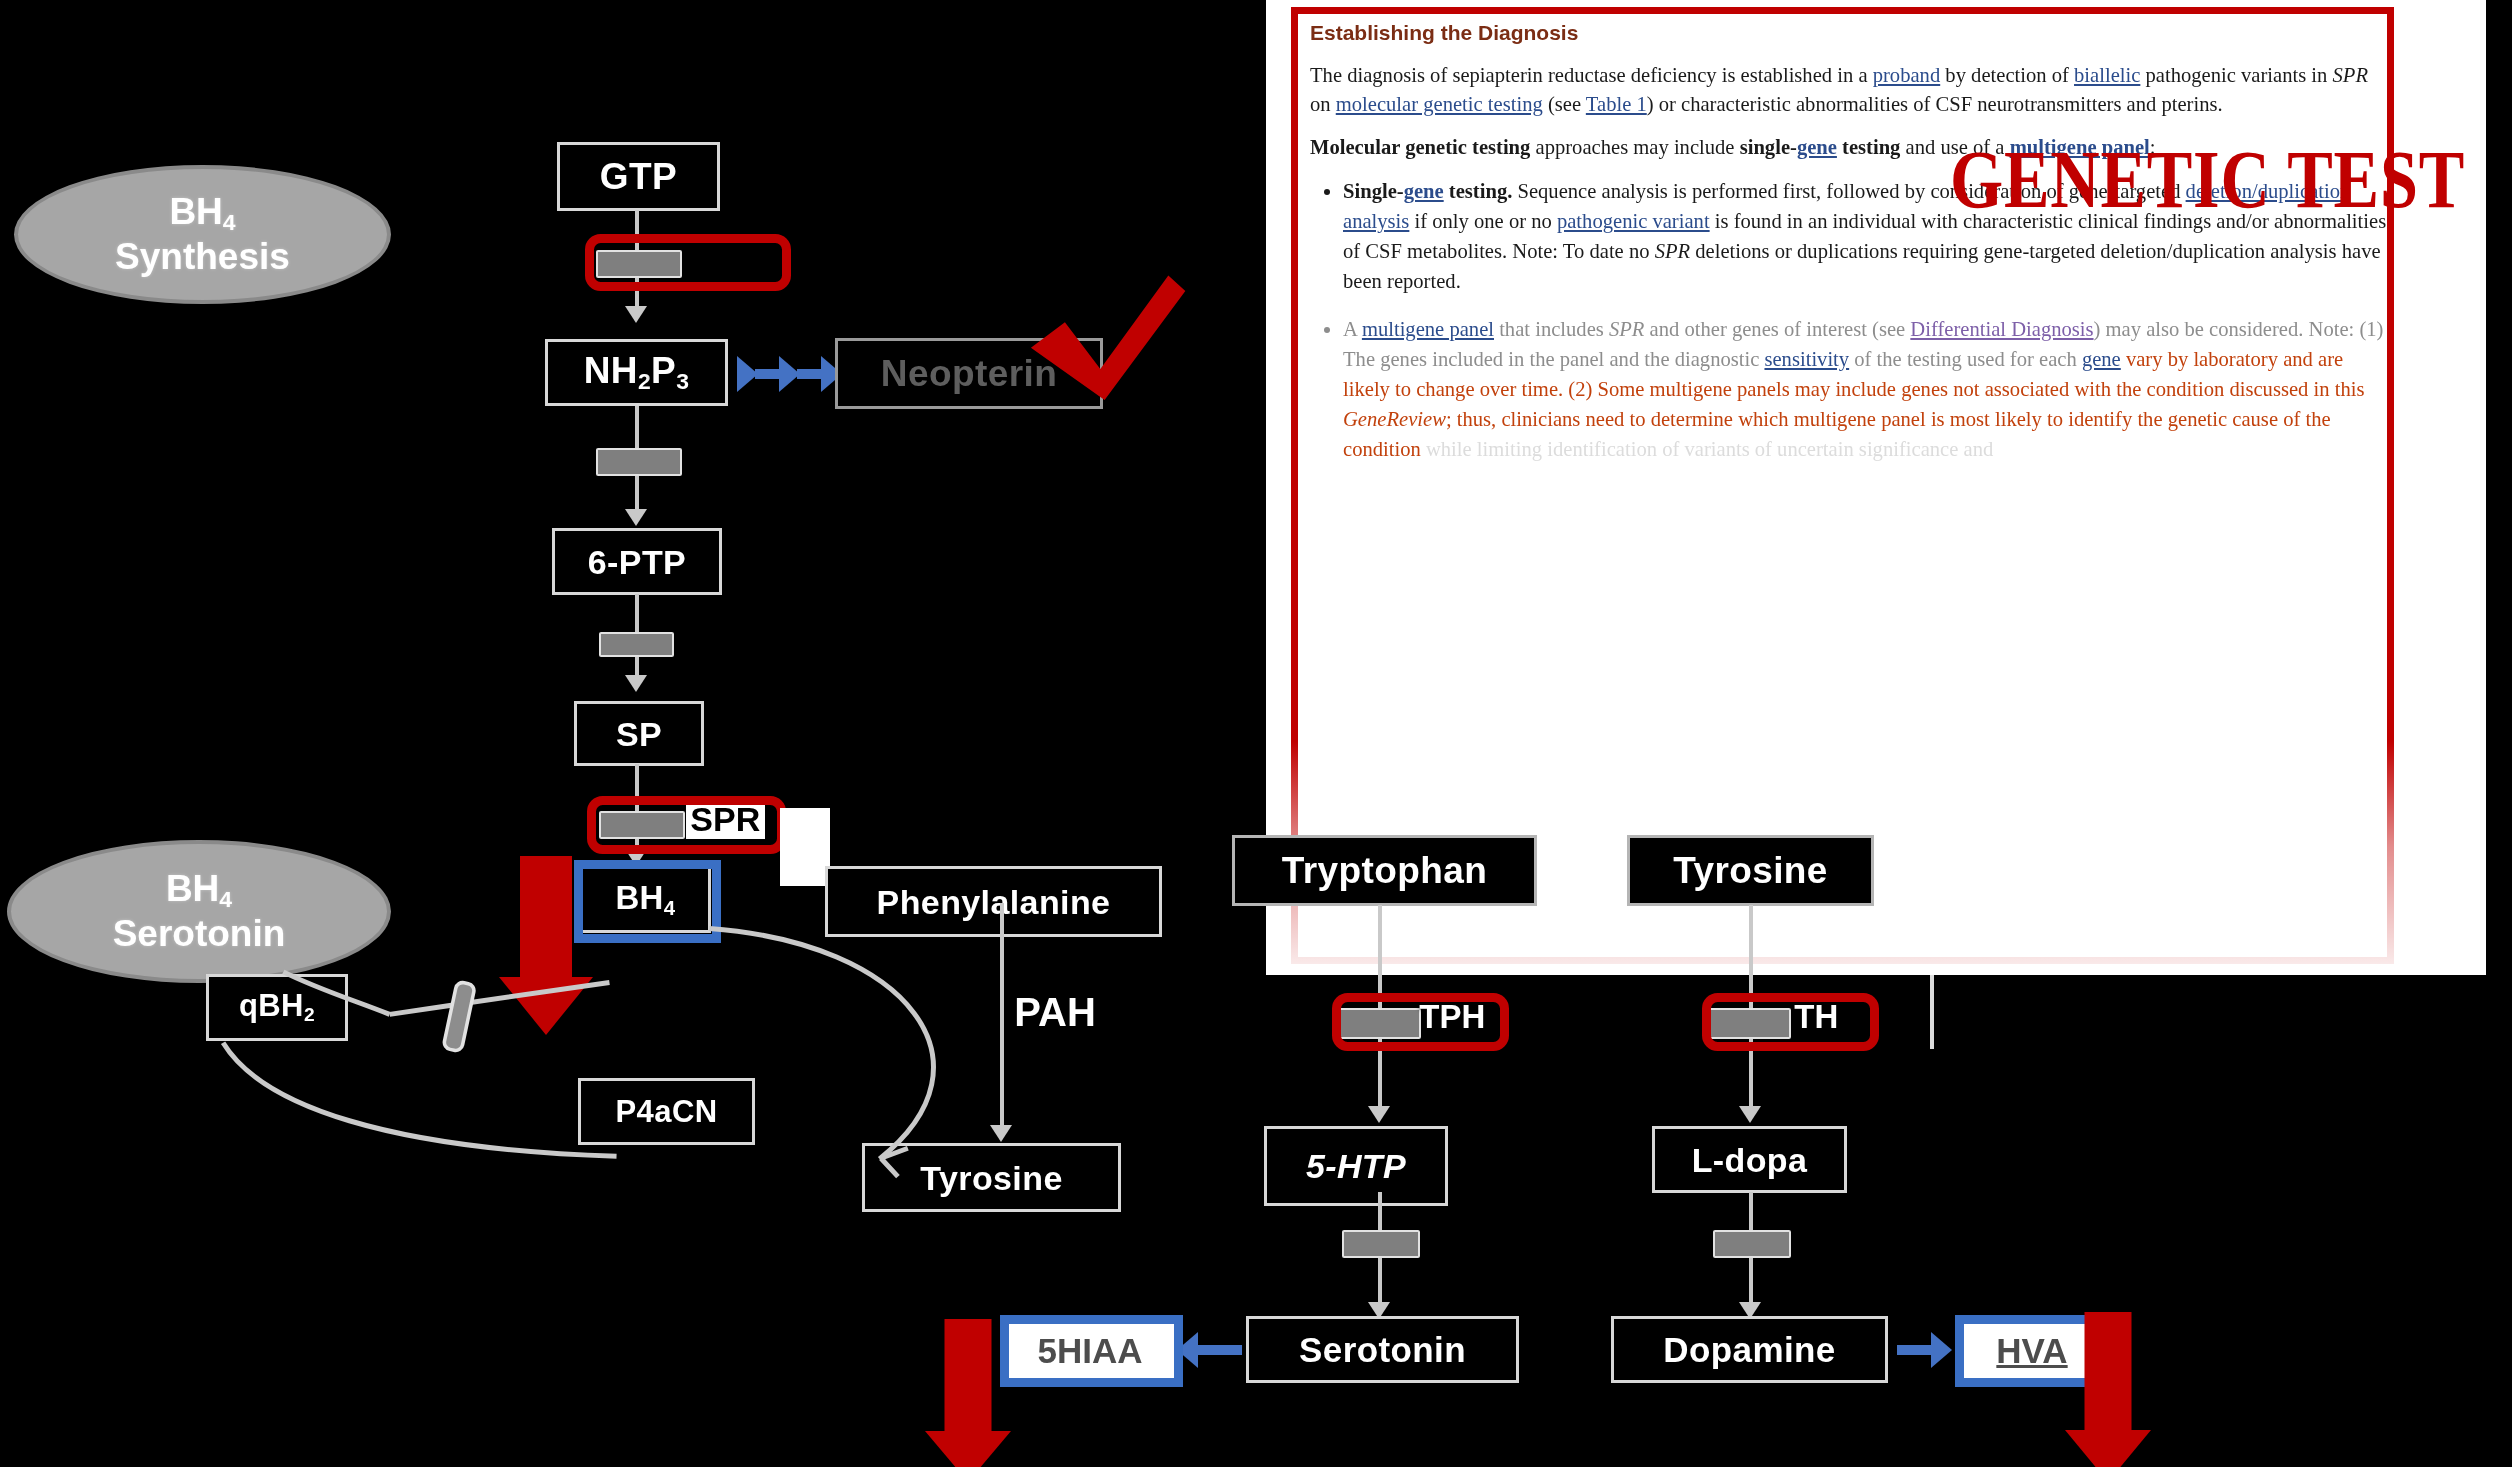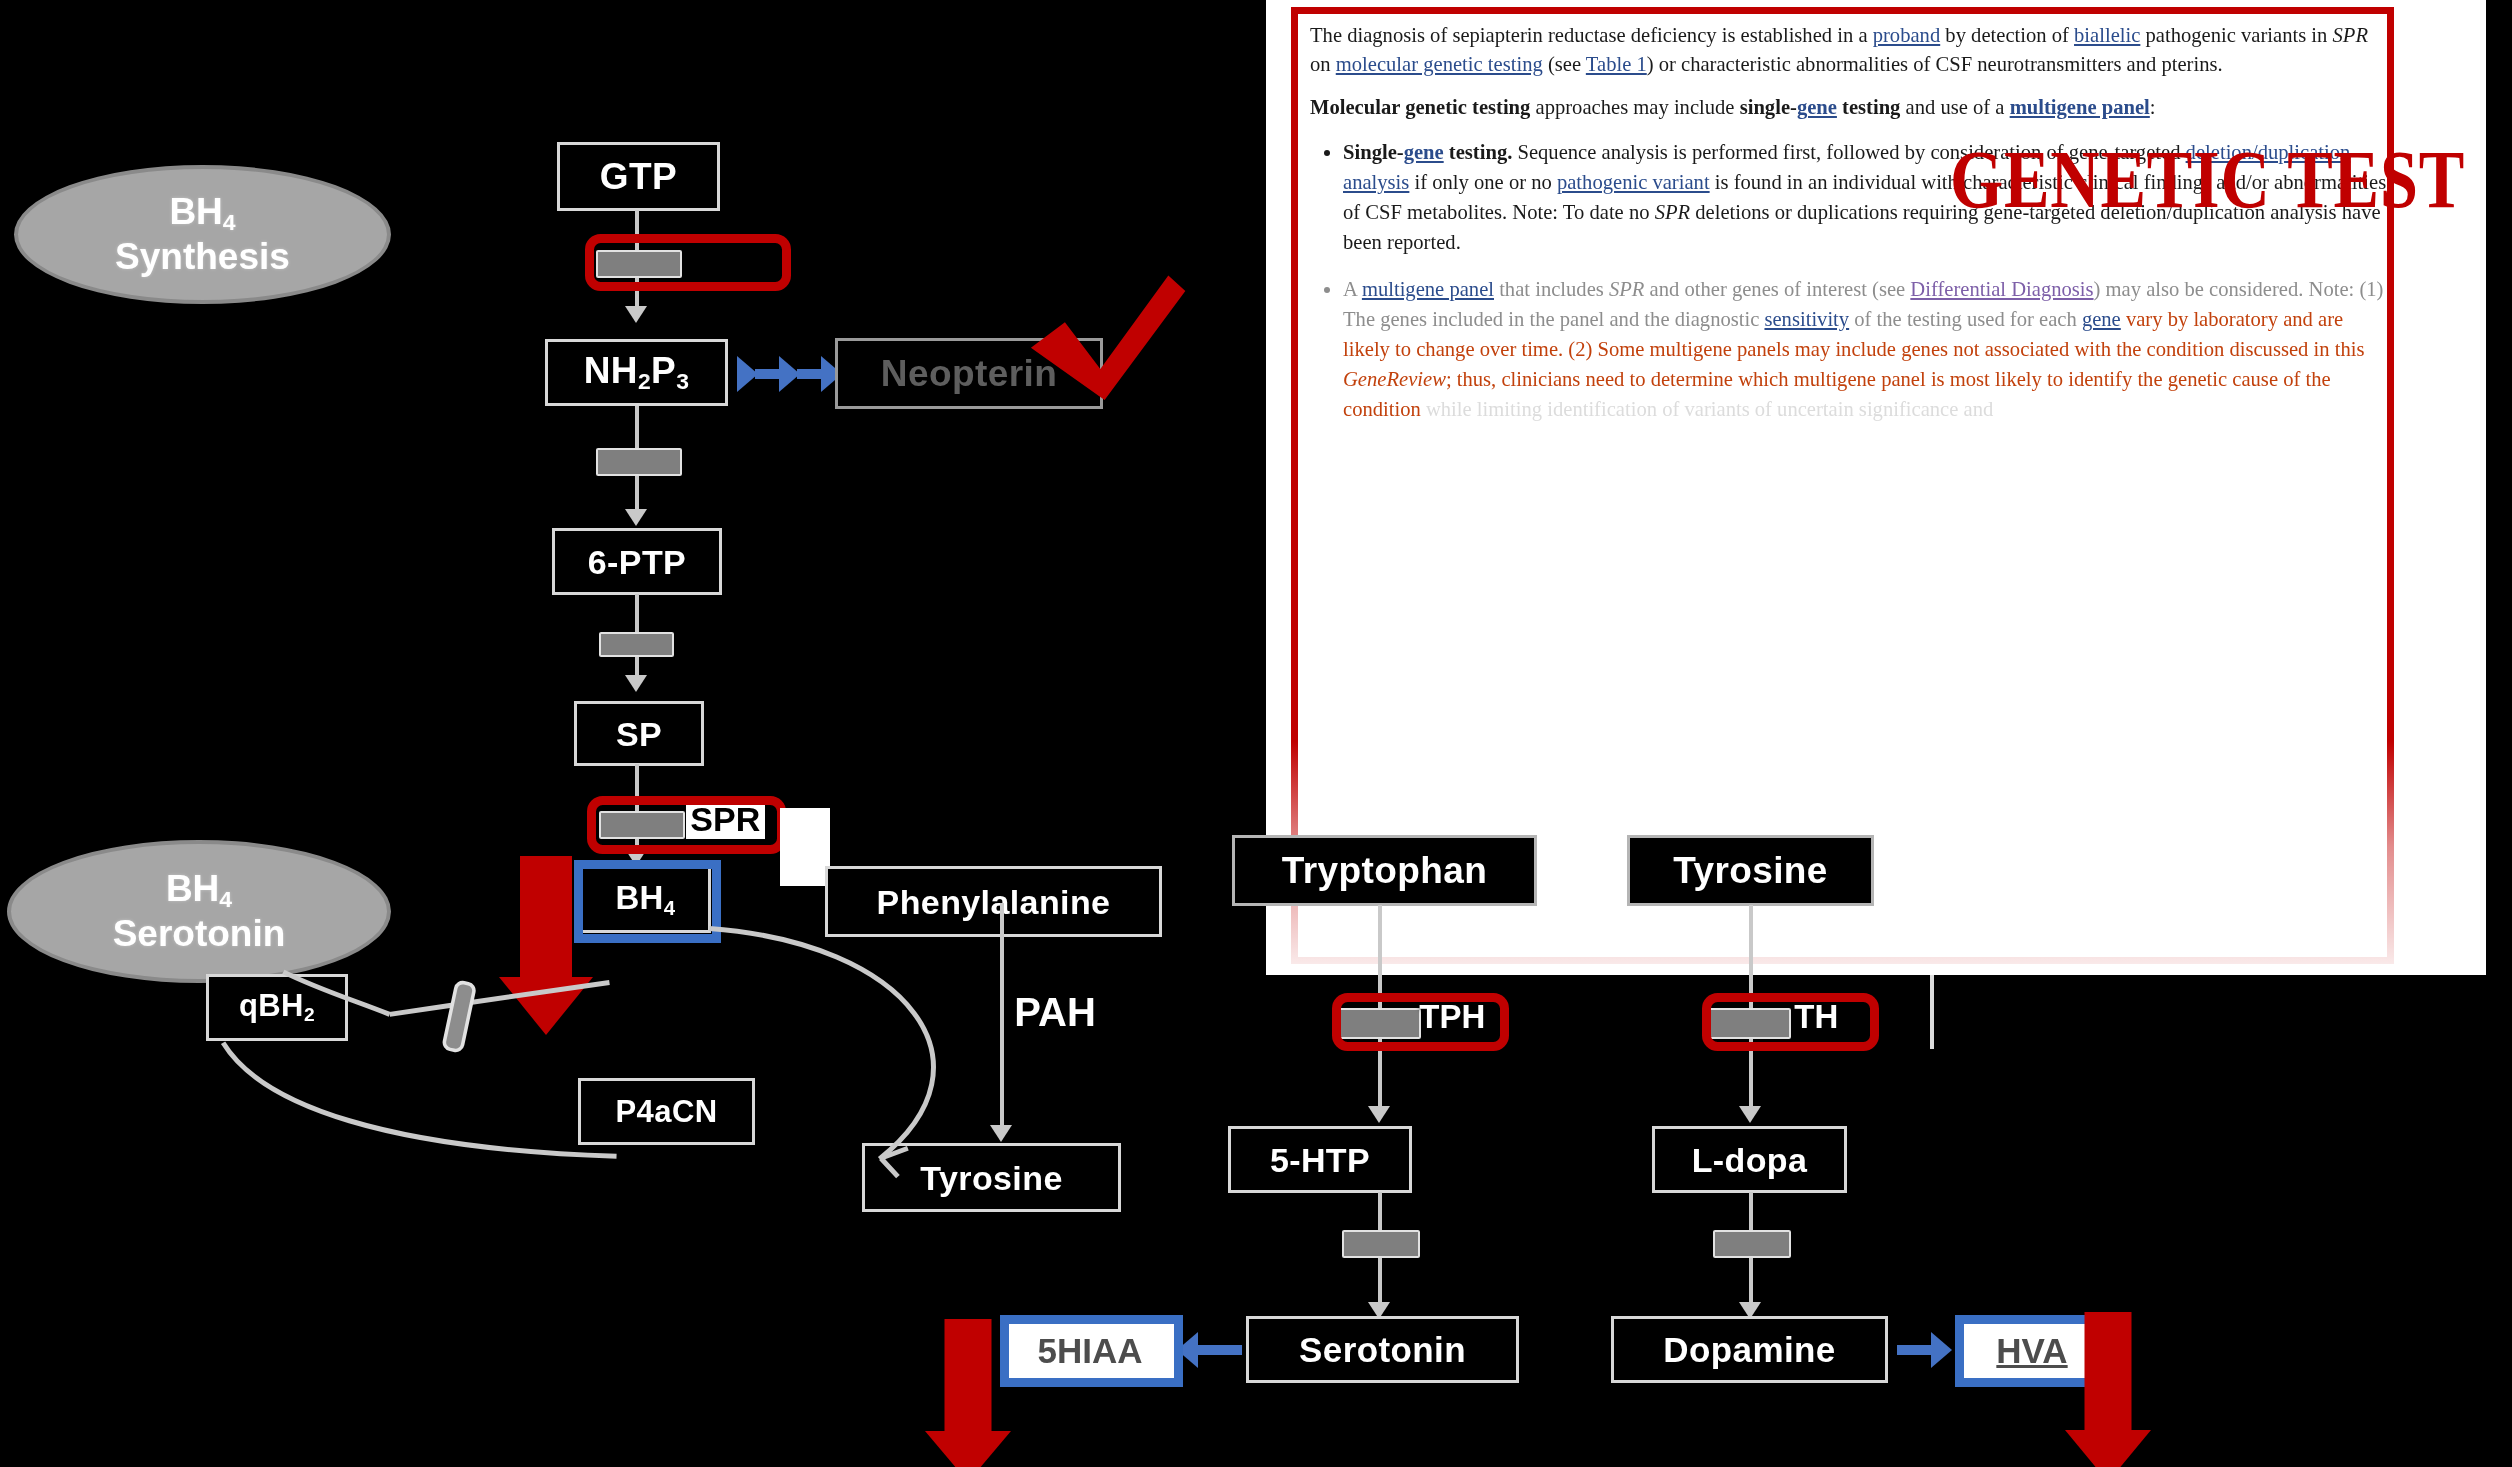--- a/index.html
+++ b/index.html
@@ -91,20 +91,21 @@
 </style>
 </head>
 <body>
 
 <div class="stage">
 
   <div class="doc" style="left:1266px;top:0px;width:1220px;height:975px;">
     <div class="redframe" style="left:25px;top:7px;right:92px;bottom:10.6px;"></div>
 
     <div class="doc-inner" style="left:44px;top:21px;width:1081px;">
+      <h2>Establishing the Diagnosis</h2>
 
       <p>
         <span>The diagnosis of sepiapterin reductase deficiency is established in a </span><a class="lnk">proband</a><span> by detection of </span><a class="lnk">biallelic</a><span> pathogenic variants in </span><span class="it">SPR</span><span> on </span><a class="lnk">molecular genetic testing</a><span> (see </span><a class="lnk">Table 1</a><span>) or characteristic abnormalities of CSF neurotransmitters and pterins.</span>
       </p>
 
       <p>
         <span class="bd">Molecular genetic testing</span><span> approaches may include </span><span class="bd">single-</span><a class="lnk bd">gene</a><span class="bd"> testing</span><span> and use of a </span><a class="lnk bd">multigene panel</a><span>:</span>
       </p>
 
       <ul>
@@ -245,21 +246,21 @@
   <div class="node" style="left:1627px;top:835px;width:247px;height:71px;font-size:37px;
               border-color:#b5b5b5;">
     <span>Tyrosine</span>
   </div>
   <div class="vline" style="left:1749px;top:905px;height:213px;"></div>
   <div class="arrowhead" style="left:1739px;top:1106px;"></div>
   <div class="enzbar" style="left:1709px;top:1008px;width:78px;height:27px;"></div>
   <div class="enzlabel" style="left:1790px;top:998px;font-size:33px;background:transparent;color:#fff;text-shadow:0 0 4.3px #000;">TH</div>
   <div class="redbox" style="left:1702px;top:993px;width:177px;height:58px;"></div>
 
-  <div class="node" style="left:1228px;top:1126px;width:184px;height:67px;font-size:34px;">
+  <div class="node" style="left:1264px;top:1126px;width:184px;height:80px;font-size:34px;font-style:italic;">
     <span>5-HTP</span>
   </div>
   <div class="vline" style="left:1378px;top:1192px;height:121px;"></div>
   <div class="enzbar" style="left:1342px;top:1230px;width:74px;height:24px;"></div>
   <div class="arrowhead" style="left:1368px;top:1302px;"></div>
 
   <div class="node" style="left:1652px;top:1126px;width:195px;height:67px;font-size:34px;">
     <span>L-dopa</span>
   </div>
   <div class="vline" style="left:1749px;top:1192px;height:121px;"></div>

